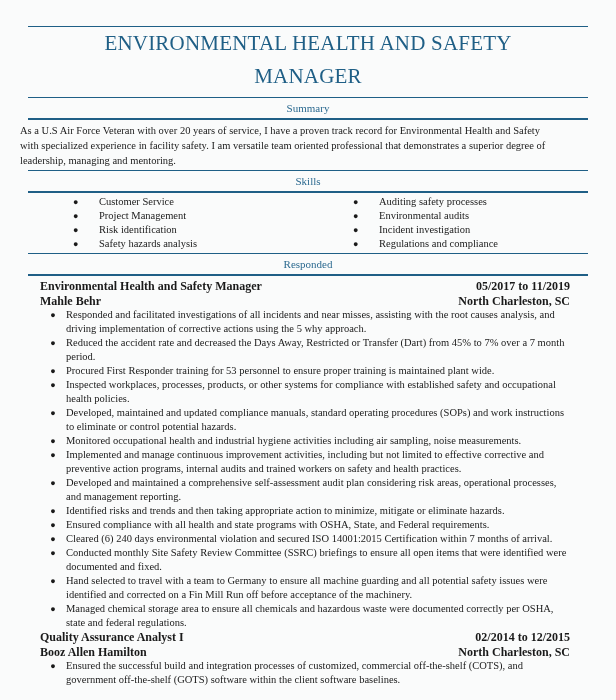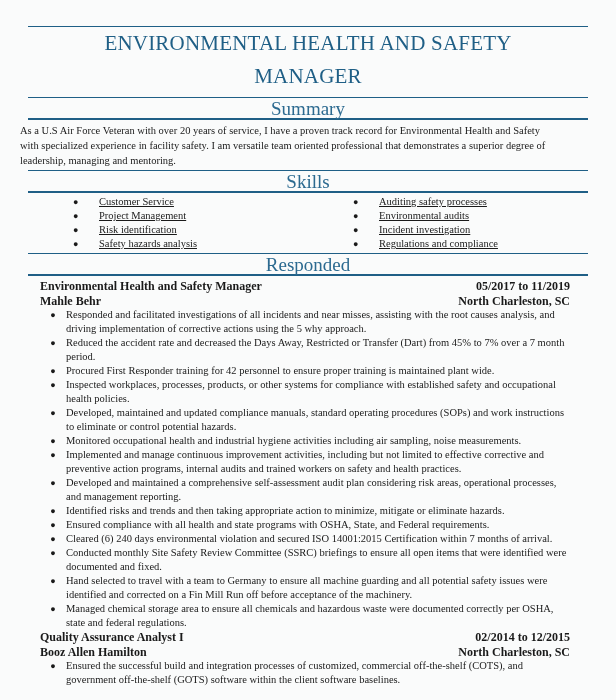--- a/index.html
+++ b/index.html
@@ -9,32 +9,32 @@
     font-family: "Liberation Serif", "DejaVu Serif", serif;
     color: #1a1a1a;
   }
   .page { position: relative; width: 616px; }
   .title {
     text-align: center; color: #1f5f86; font-weight: normal;
     font-size: 21px; line-height: 29px; letter-spacing: 0.2px;
     width: 560px; margin-left: 28px;
   }
   .sec-head {
-    text-align: center; color: #2c6a90; font-size: 19px; line-height: 19px;
+    text-align: center; color: #2c6a90; font-size: 11px; line-height: 19px;
     width: 560px; margin-left: 28px;
   }
   .hrule { border-top: 1px solid #1f5f86; width: 560px; margin-left: 28px; }
   .hrule.thick { border-top: 2px solid #1f5f86; }
   .summary {
     width: 530px; margin-left: 20px; font-size: 10.5px; line-height: 15px;
     padding: 3px 0 2px 0;
   }
   .skills { display: flex; width: 560px; margin-left: 28px; padding: 2px 0 2px 0; }
   .skills ul { list-style: none; margin: 0; padding: 0; }
-  .skills li { font-size: 10.5px; line-height: 14px; position: relative; text-decoration: underline; }
+  .skills li { font-size: 10.5px; line-height: 14px; position: relative; }
   .skills .col1 { margin-left: 45px; width: 280px; }
   .skills .col2 { margin-left: 0; }
   .bullet { display: inline-block; width: 26px; font-size: 9px; text-align: left; vertical-align: top; }
   .job { width: 530px; margin-left: 40px; }
   .job-row { display: flex; justify-content: space-between; font-weight: bold; font-size: 12px; line-height: 14.5px; }
   .duties { list-style: none; margin: 0; padding: 0; }
   .duties li { display: flex; font-size: 10.5px; line-height: 14px; }
   .duties .bullet { width: 26px; flex: 0 0 26px; text-align: center; }
   .duties .txt { flex: 1; }
 </style>
@@ -89,21 +89,21 @@
           <li>
             <span class="bullet">●</span>
             <span class="txt">Responded and facilitated investigations of all incidents and near misses, assisting with the root causes analysis, and driving implementation of corrective actions using the 5 why approach.</span>
           </li>
           <li>
             <span class="bullet">●</span>
             <span class="txt">Reduced the accident rate and decreased the Days Away, Restricted or Transfer (Dart) from 45% to 7% over a 7 month period.</span>
           </li>
           <li>
             <span class="bullet">●</span>
-            <span class="txt">Procured First Responder training for 42 personnel to ensure proper training is maintained plant wide.</span>
+            <span class="txt">Procured First Responder training for 53 personnel to ensure proper training is maintained plant wide.</span>
           </li>
           <li>
             <span class="bullet">●</span>
             <span class="txt">Inspected workplaces, processes, products, or other systems for compliance with established safety and occupational health policies.</span>
           </li>
           <li>
             <span class="bullet">●</span>
             <span class="txt">Developed, maintained and updated compliance manuals, standard operating procedures (SOPs) and work instructions to eliminate or control potential hazards.</span>
           </li>
           <li>

